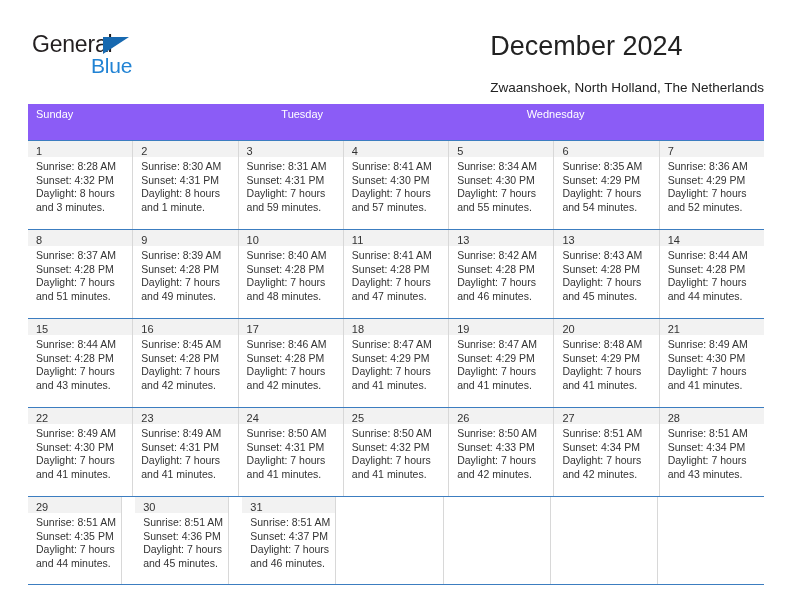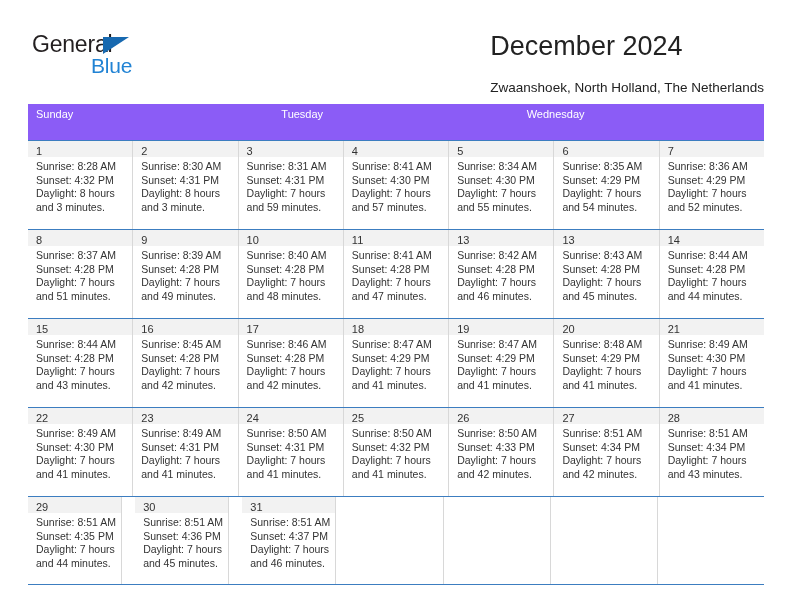--- a/index.html
+++ b/index.html
@@ -179,21 +179,21 @@
           <div class="info-line">Daylight: 8 hours</div>
           <div class="info-line">and 3 minutes.</div>
         </div>
       </div>
       <div class="day-cell">
         <div class="daynum-bar"><span class="daynum">2</span></div>
         <div class="day-info">
           <div class="info-line">Sunrise: 8:30 AM</div>
           <div class="info-line">Sunset: 4:31 PM</div>
           <div class="info-line">Daylight: 8 hours</div>
-          <div class="info-line">and 3 minute.</div>
+          <div class="info-line">and 1 minute.</div>
         </div>
       </div>
       <div class="day-cell">
         <div class="daynum-bar"><span class="daynum">3</span></div>
         <div class="day-info">
           <div class="info-line">Sunrise: 8:31 AM</div>
           <div class="info-line">Sunset: 4:31 PM</div>
           <div class="info-line">Daylight: 7 hours</div>
           <div class="info-line">and 59 minutes.</div>
         </div>

